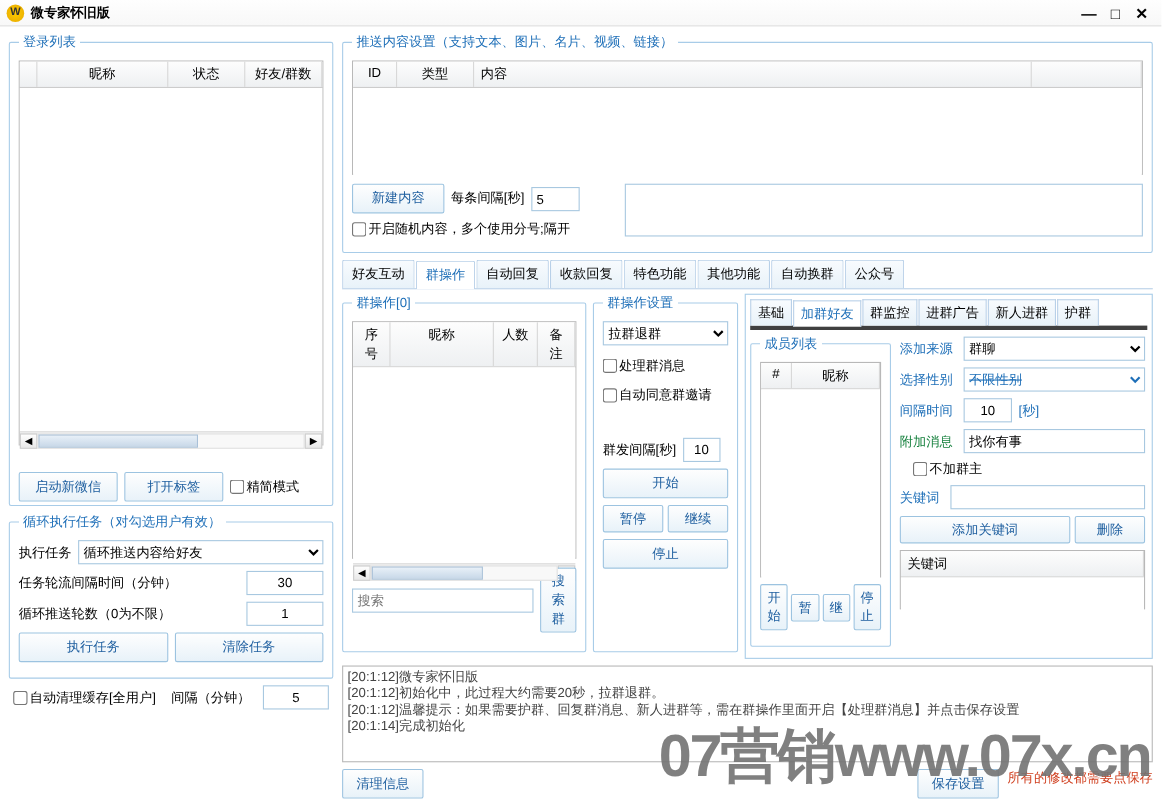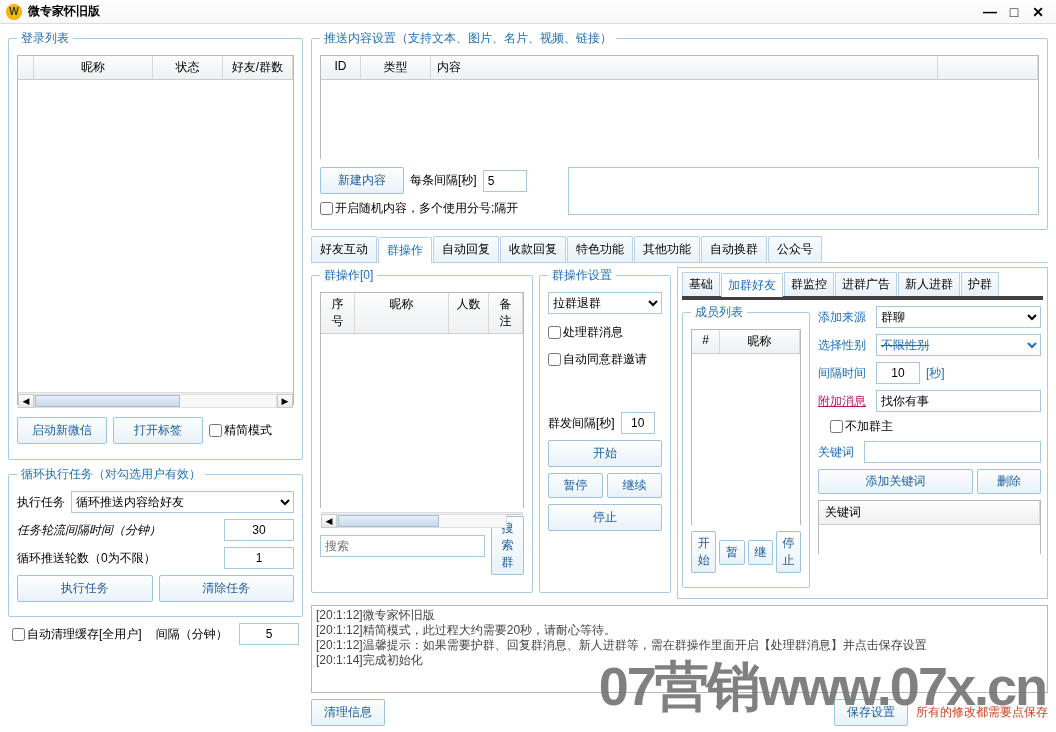--- a/index.html
+++ b/index.html
@@ -49,21 +49,21 @@
 
 .log-area { border: 1px solid #b8b8b8; background: #fff; padding: 2px 4px; font-size: 12px; color: #444; height: 88px; overflow: auto; line-height: 15px; }
 
 .datetime-input { display: flex; align-items: center; border: 1px solid #a8c8e0; height: 24px; background: #fff; padding: 0 2px; }
 .datetime-input input { border: none; height: 20px; }
 .datetime-spinner { display: flex; flex-direction: column; margin-left: 2px; }
 .datetime-spinner span { width: 14px; height: 9px; background: linear-gradient(#f0f8ff,#d8e8f4); border: 1px solid #a8c8e0; font-size: 7px; text-align: center; line-height: 7px; cursor: pointer; color: #2060a0; }
 
 .watermark { position: absolute; right: 10px; bottom: 8px; font-size: 54px; font-weight: bold; color: #737373; opacity: 0.9; pointer-events: none; letter-spacing: -2px; font-family: Liberation Sans, sans-serif; }
 
-.bottom-bar { display: flex; align-items: center; gap: 8px; padding: 6px 0 0 0; }
+.bottom-bar { display: flex; align-items: flex-start; gap: 8px; padding: 6px 0 0 0; }
 .red-text { color: #d04020; }
 </style>
 </head>
 <body>
 
 <div class="titlebar">
   <div class="logo">W</div>
   <div class="title">微专家怀旧版</div>
   <div class="spacer"></div>
   <div class="winbtn">—</div>
@@ -85,35 +85,35 @@
         </div>
         <div class="tbl-body" style="height:312px;"></div>
         <div class="scrollbar-h">
           <div class="arrow">◀</div>
             <div class="track">
               <div class="thumb"></div>
             </div>
             <div class="arrow">▶</div>
         </div>
       </div>
-      <div class="row" style="margin-top:12px;">
+      <div class="row" style="margin-top:24px;">
         <button class="btn" style="width:90px;">启动新微信</button>
         <button class="btn" style="width:90px;">打开标签</button>
         <label><input type="checkbox" style=""><span>精简模式</span></label>
       </div>
     </fieldset>
 
     <fieldset>
       <legend>循环执行任务（对勾选用户有效）</legend>
       <div class="row">
         <label>执行任务</label>
         <select style="flex:1;"><option>循环推送内容给好友</option></select>
       </div>
       <div class="row">
-        <label style="flex:1;font-style:italic;">任务轮流间隔时间（分钟）</label>
+        <label style="flex:1;">任务轮流间隔时间（分钟）</label>
         <input type="text" style="width: 70px; text-align: center;" value="30">
       </div>
       <div class="row">
         <label style="flex:1;">循环推送轮数（0为不限）</label>
         <input type="text" style="width: 70px; text-align: center;" value="1">
       </div>
       <div class="row" style="margin-top:4px;">
         <button class="btn" style="flex:1;">执行任务</button>
         <button class="btn" style="flex:1;">清除任务</button>
       </div>
@@ -185,21 +185,21 @@
         <div class="row" style="margin-top:8px;">
           <input type="text" style="flex: 1 1 0%;" placeholder="搜索">
           <button class="btn btn-sm">搜索群</button>
         </div>
       </fieldset>
 
       <fieldset style="width:132px;">
         <legend>群操作设置</legend>
         <select style="width:100%;margin-bottom:10px;"><option>拉群退群</option></select>
         <div style="margin-bottom:10px;"><label><input type="checkbox" style=""><span>处理群消息</span></label></div>
-        <div style="margin-bottom:44px;"><label><input type="checkbox" style=""><span>自动同意群邀请</span></label></div>
+        <div style="margin-bottom:30px;"><label><input type="checkbox" style=""><span>自动同意群邀请</span></label></div>
         <div class="row">
             <label>群发间隔[秒]</label>
             <input type="text" style="width: 34px; text-align: center;" value="10">
           </div>
         <button class="btn" style="width:100%;margin-bottom:6px;">开始</button>
         <div class="row" style="gap:4px;">
             <button class="btn btn-sm" style="flex:1;">暂停</button>
             <button class="btn btn-sm" style="flex:1;">继续</button>
           </div>
         <button class="btn" style="width:100%;">停止</button>
@@ -240,21 +240,21 @@
             <div class="row">
                 <label style="color:#1e6fb8;width:52px;">选择性别</label>
                 <select style="flex:1;color:#1e6fb8;text-decoration:line-through;"><option>不限性别</option></select>
               </div>
             <div class="row">
                 <label style="color:#1e6fb8;width:52px;">间隔时间</label>
                 <input type="text" style="width: 44px; text-align: center;" value="10">
                 <span style="color:#1e6fb8;">[秒]</span>
               </div>
             <div class="row">
-                <label style="color:#be185d;width:52px;text-decoration:underline;">附加消息</label>
+                <label style="color:#15803d;width:52px;">附加消息</label>
                 <input type="text" style="flex: 1 1 0%;" value="找你有事">
               </div>
             <div style="margin-bottom:6px;padding-left:12px;"><label><input type="checkbox" style=""><span>不加群主</span></label></div>
             <div class="row">
                 <label style="color:#1e6fb8;width:40px;">关键词</label>
                 <input type="text" style="flex: 1 1 0%;">
               </div>
             <div class="row" style="gap:4px;">
                 <button class="btn btn-sm" style="flex:1;">添加关键词</button>
                 <button class="btn btn-sm" style="width:64px;">删除</button>
@@ -265,21 +265,21 @@
                 </div>
               <div class="tbl-body" style="height:32px;"></div>
             </div>
           </div>
         </div>
       </div>
     </div>
 
     <div class="log-area" id="log-area" style="margin-top:6px;">
         <div>[20:1:12]微专家怀旧版</div>
-        <div>[20:1:12]精简模式，此过程大约需要20秒，请耐心等待。</div>
+        <div>[20:1:12]初始化中，此过程大约需要20秒，拉群退群。</div>
         <div>[20:1:12]温馨提示：如果需要护群、回复群消息、新人进群等，需在群操作里面开启【处理群消息】并点击保存设置</div>
         <div>[20:1:14]完成初始化</div>
       </div>
 
     <div class="bottom-bar">
       <button class="btn">清理信息</button>
       <div style="flex:1;"></div>
       <button class="btn">保存设置</button>
       <span class="red-text">所有的修改都需要点保存</span>
     </div>

